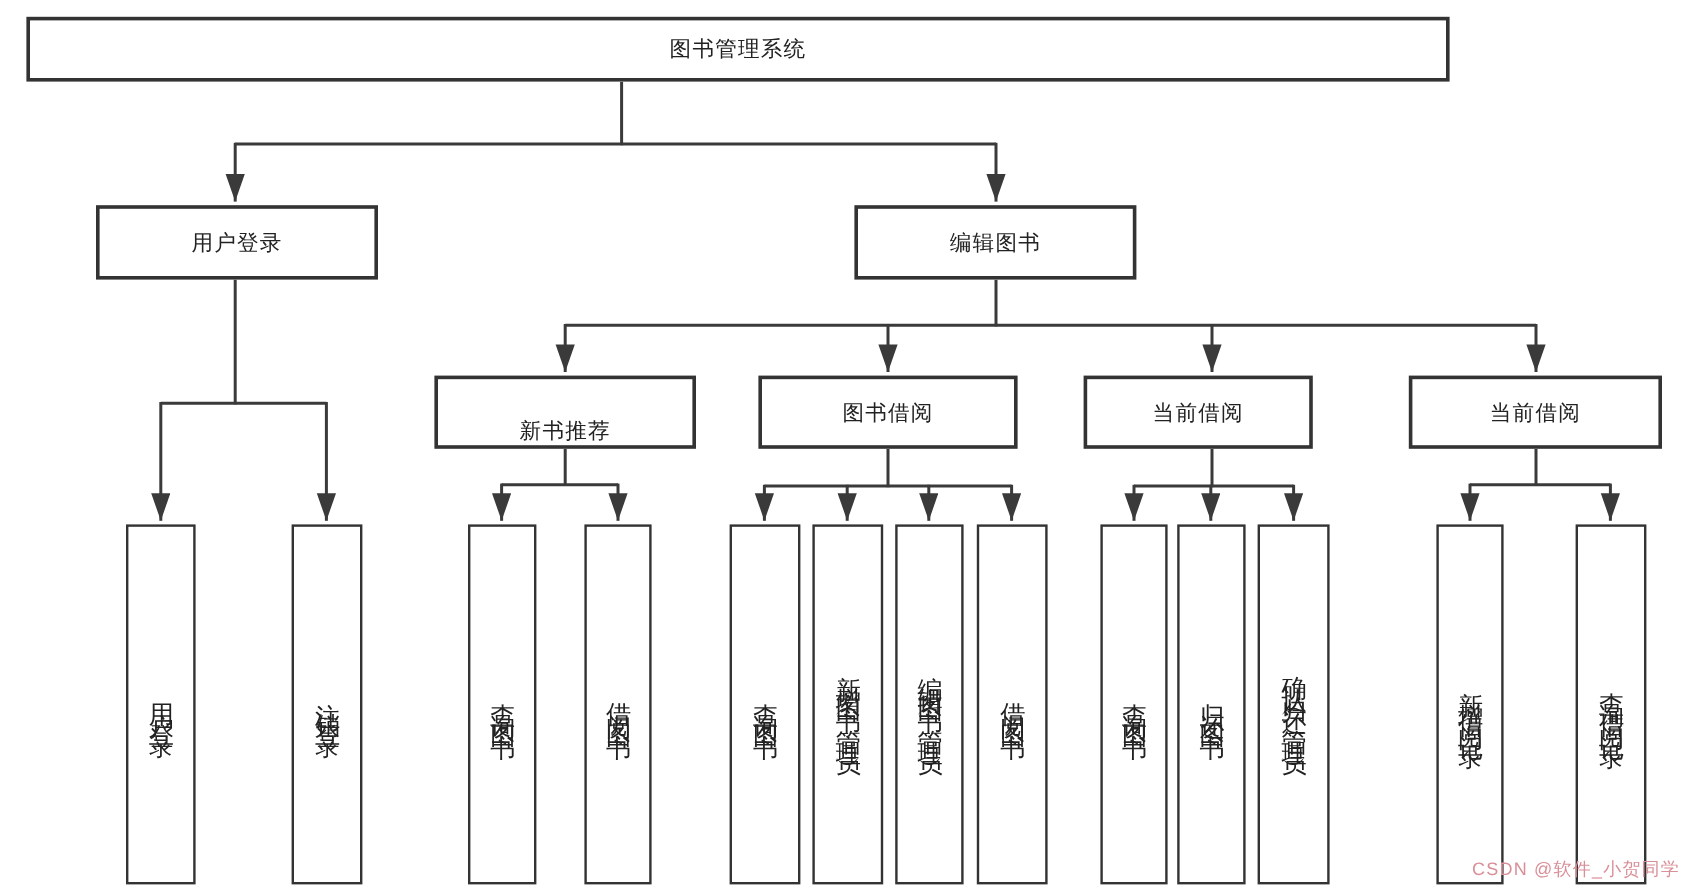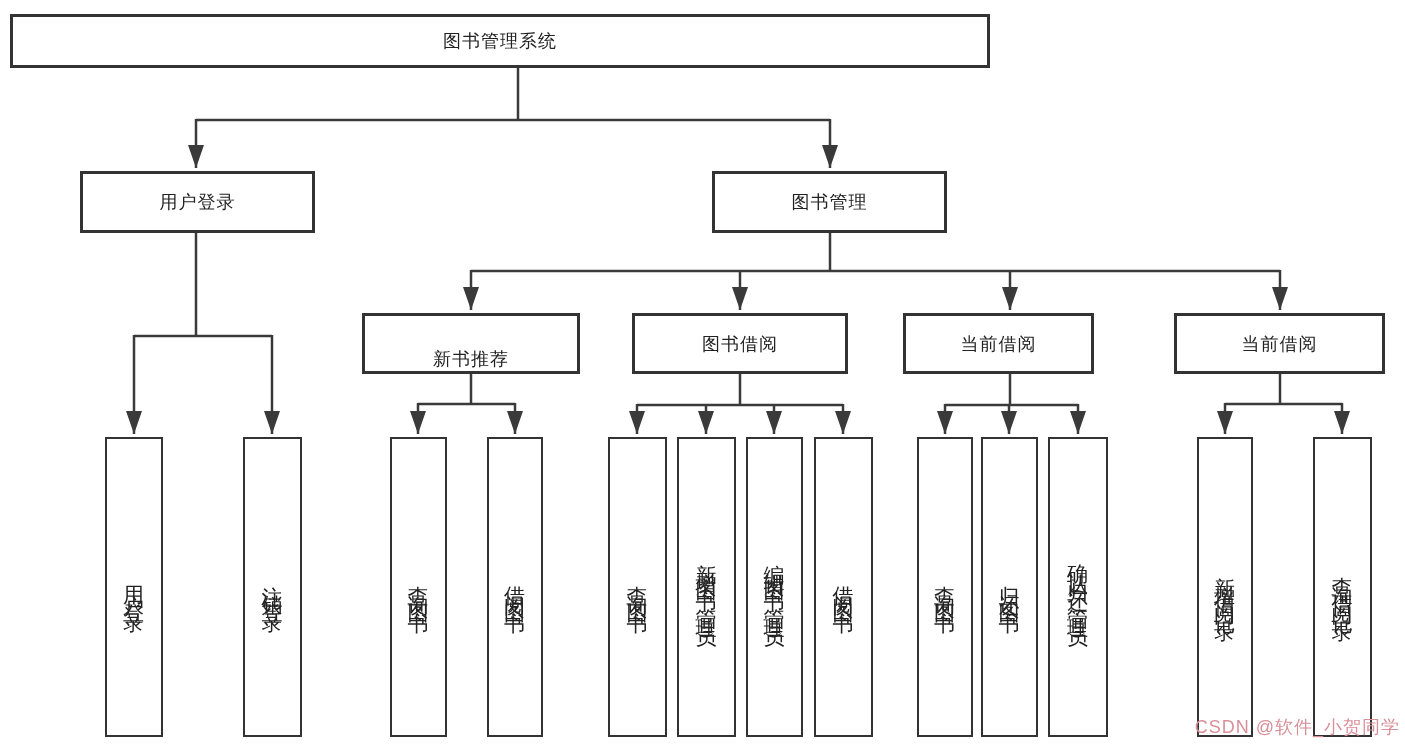--- a/index.html
+++ b/index.html
@@ -19,21 +19,21 @@
     border:3px solid var(--border);
     display:flex;align-items:center;justify-content:center;
     font-size:18px;letter-spacing:1px;white-space:nowrap;
   }
   .leaf{border-width:2px;}
   .vtext{
     writing-mode:vertical-rl;text-orientation:mixed;
     font-size:21px;line-height:1;letter-spacing:9px;white-space:normal;
   }
   .watermark{
-    position:absolute;right:5px;top:715px;font-size:18px;
+    position:absolute;right:5px;top:715px;font-size:15px;
     color:var(--watermark);letter-spacing:1px;
   }
 </style>
 </head>
 <body>
 
 <div class="stage">
 
   <svg class="connector" width="1405" height="747" viewBox="0 0 1405 747">
     <defs>
@@ -76,29 +76,29 @@
     <line x1="945" y1="404" x2="945" y2="434" marker-end="url(#ah)"></line>
     <line x1="1009" y1="404" x2="1009" y2="434" marker-end="url(#ah)"></line>
     <line x1="1078" y1="404" x2="1078" y2="434" marker-end="url(#ah)"></line>
 
     <line x1="1280" y1="374" x2="1280" y2="405"></line>
     <line x1="1225" y1="404" x2="1342" y2="404"></line>
     <line x1="1225" y1="403" x2="1225" y2="434" marker-end="url(#ah)"></line>
     <line x1="1342" y1="403" x2="1342" y2="434" marker-end="url(#ah)"></line>
   </svg>
 
-  <div class="box" style="left:10px;top:14px;width:980px;height:54px;">
+  <div class="box" style="left:22px;top:14px;width:1186px;height:54px;">
     <span>图书管理系统</span>
   </div>
 
   <div class="box" style="left:80px;top:171px;width:235px;height:62px;">
     <span>用户登录</span>
   </div>
   <div class="box" style="left:712px;top:171px;width:235px;height:62px;">
-    <span>图书管理</span>
+    <span>编辑图书</span>
   </div>
 
   <div class="box" style="left:362px;top:313px;width:218px;height:61px;align-items:flex-end;">
     <span>新书推荐</span>
   </div>
   <div class="box" style="left:632px;top:313px;width:216px;height:61px;font-family:Liberation Mono, monospace;">
     <span>图书借阅</span>
   </div>
   <div class="box" style="left:903px;top:313px;width:191px;height:61px;">
     <span>当前借阅</span>

